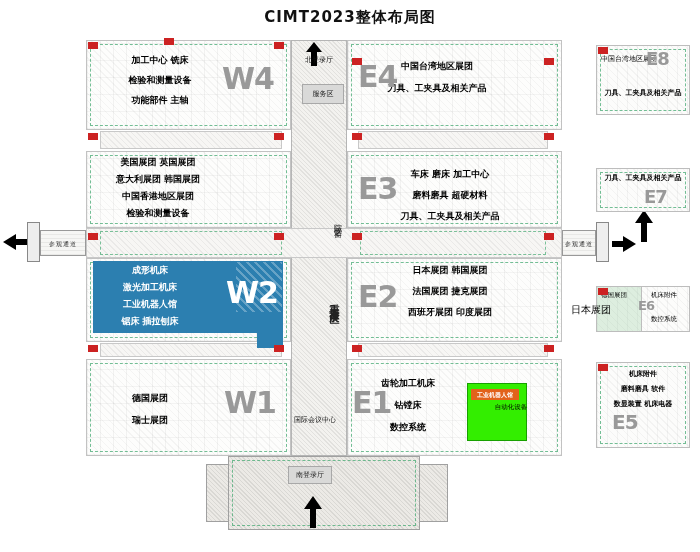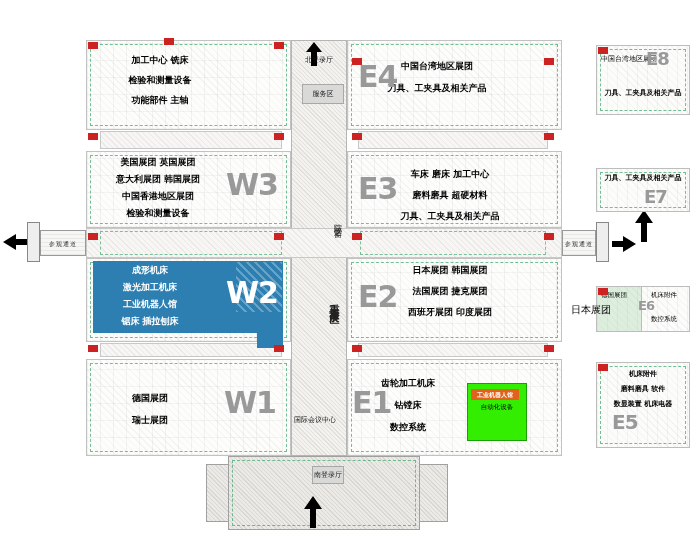--- a/index.html
+++ b/index.html
@@ -15,21 +15,21 @@
   .inner{position:absolute;inset:3px;border:1px dashed rgba(70,170,115,.75);pointer-events:none;}
   .strip{position:absolute;box-sizing:border-box;border:1px solid #c8c8c8;background:
         repeating-linear-gradient(45deg, rgba(0,0,0,.05) 0 1px, transparent 1px 4px),#f7f6f4;}
   .dash{position:absolute;border:1px dashed rgba(70,170,115,.7);box-sizing:border-box;}
   .corridor{position:absolute;box-sizing:border-box;border:1px solid #b5b5b5;background:
         repeating-linear-gradient(45deg, rgba(0,0,0,.07) 0 1px, transparent 1px 3px),#f3f2ef;}
   .bld{position:absolute;box-sizing:border-box;border:1px solid #a0a0a0;background:
         repeating-linear-gradient(45deg, rgba(0,0,0,.08) 0 1px, transparent 1px 3px),#eceae6;}
   .hline{position:absolute;transform:translateX(-50%);font-size:9px;font-weight:bold;
          white-space:nowrap;color:#000;line-height:1;}
-  .s7{font-size:7px;} .s65{font-size:6.5px;font-weight:normal;}
+  .s7{font-size:7px;} .s65{font-size:6.5px;font-weight:normal;padding-left:28px;}
   .white{color:#fff;}
   .hallid{position:absolute;font-weight:bold;color:var(--hall-id-gray,#999);
           font-size:30px;line-height:1;letter-spacing:-1px;}
   .hallid.white{color:#fff;}
   .sideid15{font-size:18px;} .sideid13{font-size:13px;} .sideid20{font-size:20px;}
   .w2box{position:absolute;background:var(--w2-blue,#2c7fb0);}
   .w2hatch{position:absolute;background:repeating-linear-gradient(45deg, rgba(255,255,255,.28) 0 2px, transparent 2px 6px);}
   .greenbox{position:absolute;background:var(--robot-green,#33ee00);border:1px solid #18a000;box-sizing:border-box;}
   .orangetag{position:absolute;background:var(--tag-orange,#e2621b);color:#fff;font-size:6px;
              line-height:11px;text-align:center;font-weight:bold;white-space:nowrap;}
@@ -48,20 +48,21 @@
        repeating-linear-gradient(45deg, rgba(0,0,0,.035) 0 1px, transparent 1px 5px),#fcfcfb;}
   .e6left{position:absolute;background:rgba(140,200,150,.28);border-right:1px solid #bdbdbd;box-sizing:border-box;}
   .stext{position:absolute;white-space:nowrap;line-height:1;color:#000;}
   .arrow{position:absolute;}
 </style>
 </head>
 <body>
 
 <div class="page">
 
+  <div class="title">CIMT2023整体布局图</div>
 
   <div class="corridor" style="left:291px;top:40px;width:56px;height:416px"></div>
 
   <div class="hall" style="left:86px;top:40px;width:205px;height:90px">
       <div class="inner"></div>
     </div>
   <div class="hall" style="left:347px;top:40px;width:215px;height:90px">
       <div class="inner"></div>
     </div>
   <div class="hall" style="left:86px;top:151px;width:205px;height:77px">
@@ -95,30 +96,30 @@
   <div class="w2hatch" style="left:236px;top:262px;width:46px;height:50px"></div>
   <div class="w2box" style="left:257px;top:333px;width:26px;height:15px"></div>
 
   <div class="greenbox" style="left:467px;top:383px;width:60px;height:58px"></div>
   <div class="orangetag" style="left:471px;top:389px;width:48px;height:11px">工业机器人馆</div>
   <div class="hline s65" style="left:497px;top:404px">自动化设备</div>
 
   <div class="hline" style="left:160px;top:56px">加工中心  铣床</div>
   <div class="hline" style="left:160px;top:76px">检验和测量设备</div>
   <div class="hline" style="left:160px;top:96px">功能部件  主轴</div>
+  <div class="hallid" style="left:222px;top:64px">W4</div>
 
   <div class="hline" style="left:437px;top:62px">中国台湾地区展团</div>
   <div class="hline" style="left:437px;top:84px">刀具、工夹具及相关产品</div>
   <div class="hallid" style="left:358px;top:62px">E4</div>
 
   <div class="hline" style="left:158px;top:158px">美国展团  英国展团</div>
   <div class="hline" style="left:158px;top:175px">意大利展团  韩国展团</div>
   <div class="hline" style="left:158px;top:192px">中国香港地区展团</div>
   <div class="hline" style="left:158px;top:209px">检验和测量设备</div>
-  <div class="hallid" style="left:226px;top:170px">W3</div>
 
   <div class="hline" style="left:450px;top:170px">车床  磨床  加工中心</div>
   <div class="hline" style="left:450px;top:191px">磨料磨具  超硬材料</div>
   <div class="hline" style="left:450px;top:212px">刀具、工夹具及相关产品</div>
   <div class="hallid" style="left:358px;top:174px">E3</div>
 
   <div class="hline white" style="left:150px;top:266px">成形机床</div>
   <div class="hline white" style="left:150px;top:283px">激光加工机床</div>
   <div class="hline white" style="left:150px;top:300px">工业机器人馆</div>
   <div class="hline white" style="left:150px;top:317px">锯床  插拉刨床</div>
@@ -145,21 +146,21 @@
   <div class="greybox" style="left:302px;top:84px;width:42px;height:20px">服务区</div>
   <div class="vtext" style="left:333px;top:217px;font-size:8px">院校之窗</div>
   <div class="vtext" style="left:329px;top:296px;font-size:10px;font-weight:600">重大专项展区</div>
   <div class="clabel" style="left:291px;top:417px;width:48px">国际会议中心</div>
 
   <div class="bld" style="left:206px;top:464px;width:24px;height:58px"></div>
   <div class="bld" style="left:418px;top:464px;width:30px;height:58px"></div>
   <div class="bld" style="left:228px;top:456px;width:192px;height:74px">
       <div class="inner"></div>
     </div>
-  <div class="greybox" style="left:312px;top:466px;width:32px;height:18px">南登录厅</div>
+  <div class="greybox" style="left:288px;top:466px;width:44px;height:18px">南登录厅</div>
   <svg class="arrow" style="left:304px;top:496px" width="18" height="32">
       <polygon points="9,0 18,13 12,13 12,32 6,32 6,13 0,13" fill="#000"></polygon>
     </svg>
 
   <svg class="arrow" style="left:3px;top:234px" width="24" height="16">
       <polygon points="0,8 13,0 13,5 24,5 24,11 13,11 13,16" fill="#000"></polygon>
     </svg>
   <div class="gate" style="left:27px;top:222px;width:13px;height:40px"></div>
   <div class="bar" style="left:40px;top:230px;width:46px;height:26px"><span class="tiny">参观通道</span></div>
 

